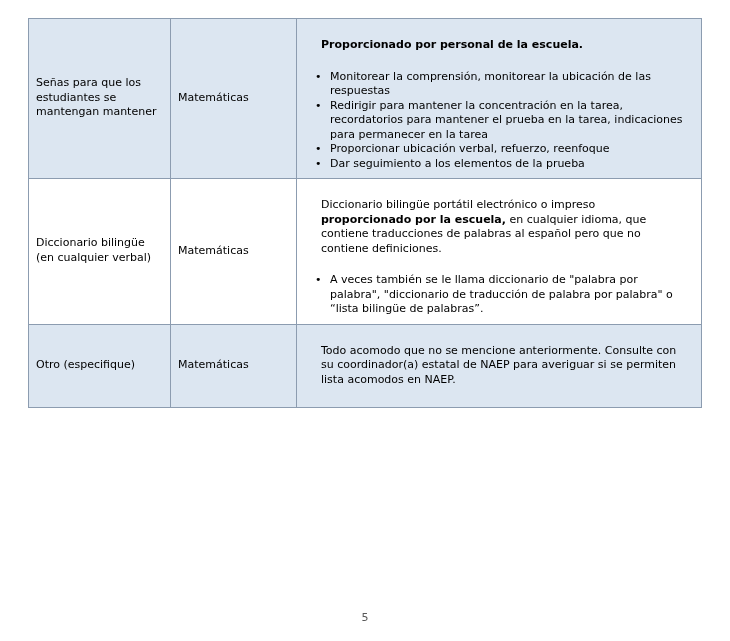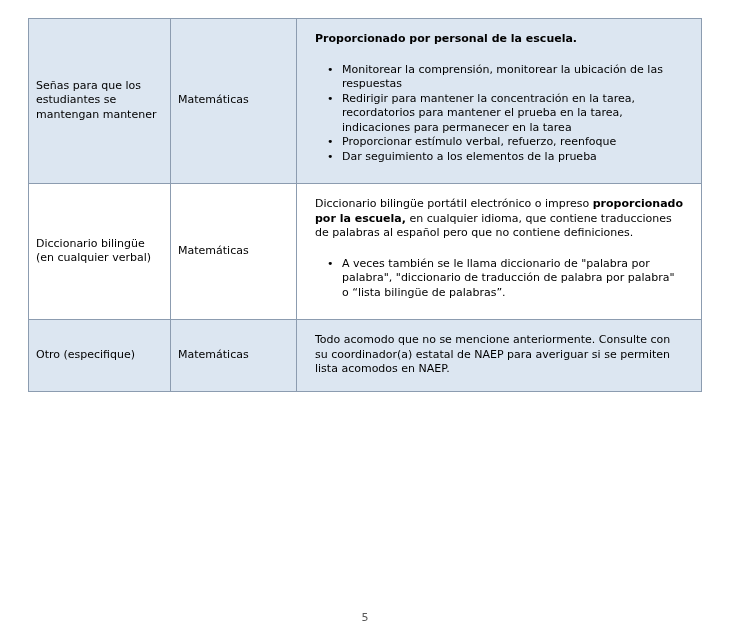--- a/index.html
+++ b/index.html
@@ -24,23 +24,23 @@
     table-layout: fixed;
   }
   .doc-table td {
     border: 1px solid var(--border, #8c9cb0);
     padding: 2px 6px 3px 7px;
     vertical-align: middle;
     word-wrap: break-word;
   }
   .doc-table td.c3 { vertical-align: top; }
   tr.shaded td { background: var(--row-shaded, #dce6f1); }
-  .doc-table p { margin: 11px; }
+  .doc-table p { margin: 17px; }
   .bold { font-weight: bold; }
-  ul.bullets { margin: 16px; padding: 0; list-style: none; }
+  ul.bullets { margin: 4px; padding: 0; list-style: none; }
   ul.bullets li { position: relative; padding-left: 22px; }
   ul.bullets li::before { content: "\2022"; position: absolute; left: 7px; top: 0; }
   .page-number {
     position: absolute;
     left: 0;
     right: 0;
     top: 611px;
     text-align: center;
     color: var(--page-number, #595959);
     font-size: 11px;
@@ -60,21 +60,21 @@
     <tbody>
 
       <tr class="shaded" style="height:127px">
         <td class="c1">Señas para que los estudiantes se mantengan mantener</td>
         <td class="c2">Matemáticas</td>
         <td class="c3">
           <p class="bold">Proporcionado por personal de la escuela.</p>
           <ul class="bullets">
             <li>Monitorear la comprensión, monitorear la ubicación de las respuestas</li>
             <li>Redirigir para mantener la concentración en la tarea, recordatorios para mantener el prueba en la tarea, indicaciones para permanecer en la tarea</li>
-            <li>Proporcionar estímulo verbal, refuerzo, reenfoque</li>
+            <li>Proporcionar ubicación verbal, refuerzo, reenfoque</li>
             <li>Dar seguimiento a los elementos de la prueba</li>
           </ul>
         </td>
       </tr>
 
       <tr style="height:105px">
         <td class="c1">Diccionario bilingüe (en cualquier verbal)</td>
         <td class="c2">Matemáticas</td>
         <td class="c3">
           <p><span>Diccionario bilingüe portátil electrónico o impreso </span><span class="bold">proporcionado por la escuela,</span><span> en cualquier idioma, que contiene traducciones de palabras al español pero que no contiene definiciones.</span></p>

